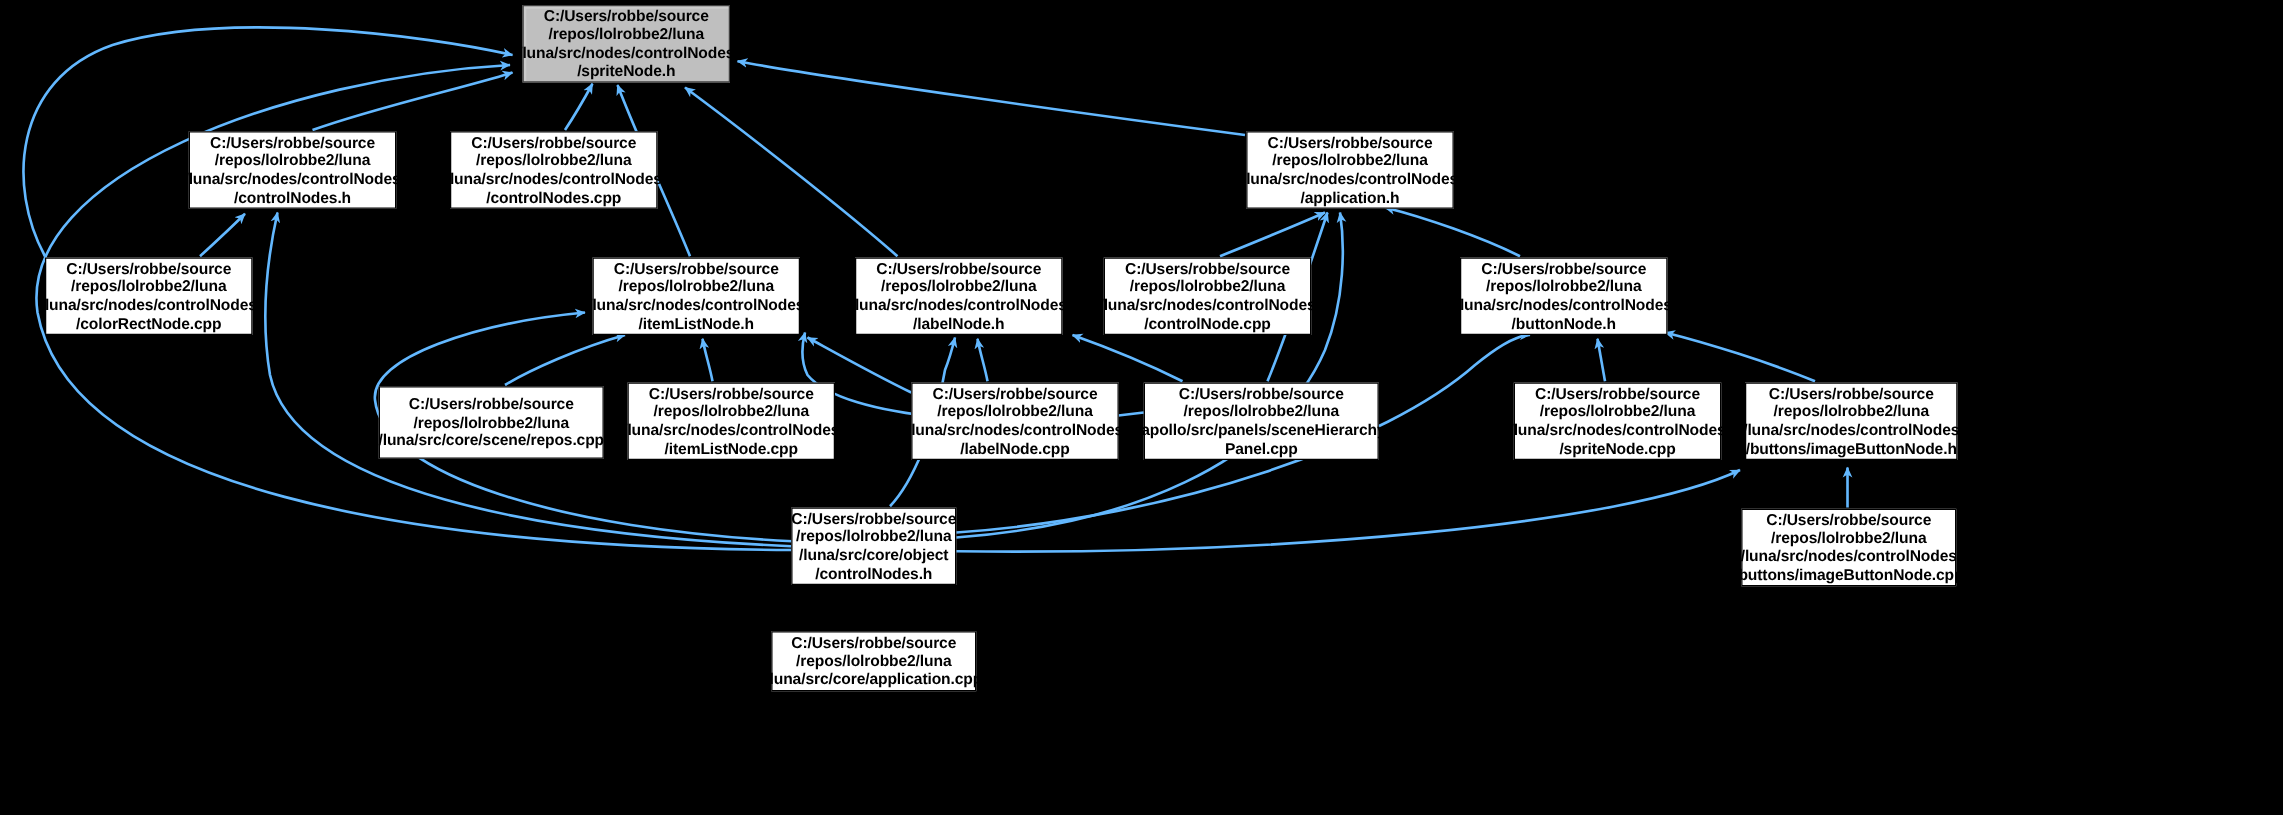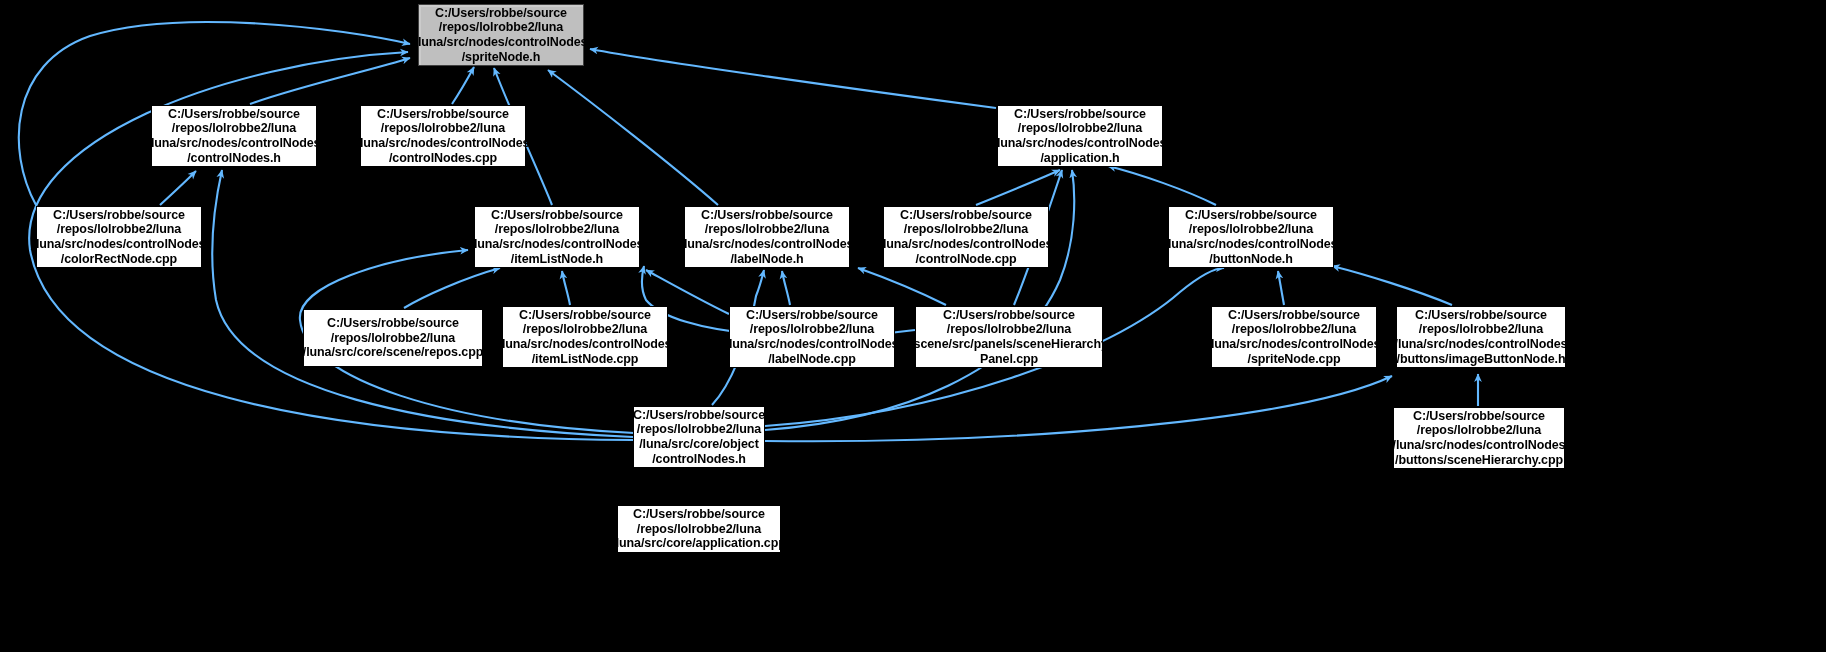--- a/index.html
+++ b/index.html
@@ -108,19 +108,19 @@
     <div class="node" style="left: 360px; top: 105px; width: 166px; height: 62px;"><span class="ln">C:/Users/robbe/source</span><span class="ln">/repos/lolrobbe2/luna</span><span class="ln">/luna/src/nodes/controlNodes</span><span class="ln">/controlNodes.cpp</span></div>
     <div class="node" style="left: 997px; top: 105px; width: 166px; height: 62px;"><span class="ln">C:/Users/robbe/source</span><span class="ln">/repos/lolrobbe2/luna</span><span class="ln">/luna/src/nodes/controlNodes</span><span class="ln">/application.h</span></div>
     <div class="node" style="left: 36px; top: 206px; width: 166px; height: 62px;"><span class="ln">C:/Users/robbe/source</span><span class="ln">/repos/lolrobbe2/luna</span><span class="ln">/luna/src/nodes/controlNodes</span><span class="ln">/colorRectNode.cpp</span></div>
     <div class="node" style="left: 474px; top: 206px; width: 166px; height: 62px;"><span class="ln">C:/Users/robbe/source</span><span class="ln">/repos/lolrobbe2/luna</span><span class="ln">/luna/src/nodes/controlNodes</span><span class="ln">/itemListNode.h</span></div>
     <div class="node" style="left: 684px; top: 206px; width: 166px; height: 62px;"><span class="ln">C:/Users/robbe/source</span><span class="ln">/repos/lolrobbe2/luna</span><span class="ln">/luna/src/nodes/controlNodes</span><span class="ln">/labelNode.h</span></div>
     <div class="node" style="left: 883px; top: 206px; width: 166px; height: 62px;"><span class="ln">C:/Users/robbe/source</span><span class="ln">/repos/lolrobbe2/luna</span><span class="ln">/luna/src/nodes/controlNodes</span><span class="ln">/controlNode.cpp</span></div>
     <div class="node" style="left: 1168px; top: 206px; width: 166px; height: 62px;"><span class="ln">C:/Users/robbe/source</span><span class="ln">/repos/lolrobbe2/luna</span><span class="ln">/luna/src/nodes/controlNodes</span><span class="ln">/buttonNode.h</span></div>
     <div class="node" style="left: 303px; top: 309px; width: 180px; height: 58px;"><span class="ln">C:/Users/robbe/source</span><span class="ln">/repos/lolrobbe2/luna</span><span class="ln">/luna/src/core/scene/repos.cpp</span></div>
     <div class="node" style="left: 502px; top: 306px; width: 166px; height: 62px;"><span class="ln">C:/Users/robbe/source</span><span class="ln">/repos/lolrobbe2/luna</span><span class="ln">/luna/src/nodes/controlNodes</span><span class="ln">/itemListNode.cpp</span></div>
     <div class="node" style="left: 729px; top: 306px; width: 166px; height: 62px;"><span class="ln">C:/Users/robbe/source</span><span class="ln">/repos/lolrobbe2/luna</span><span class="ln">/luna/src/nodes/controlNodes</span><span class="ln">/labelNode.cpp</span></div>
-    <div class="node" style="left: 915px; top: 306px; width: 188px; height: 62px;"><span class="ln">C:/Users/robbe/source</span><span class="ln">/repos/lolrobbe2/luna</span><span class="ln">/scene/src/panels/sceneHierarchy</span><span class="ln">Panel.cpp</span></div>
+    <div class="node" style="left: 915px; top: 306px; width: 188px; height: 62px;"><span class="ln">C:/Users/robbe/source</span><span class="ln">/repos/lolrobbe2/luna</span><span class="ln">/apollo/src/panels/sceneHierarchy</span><span class="ln">Panel.cpp</span></div>
     <div class="node" style="left: 1211px; top: 306px; width: 166px; height: 62px;"><span class="ln">C:/Users/robbe/source</span><span class="ln">/repos/lolrobbe2/luna</span><span class="ln">/luna/src/nodes/controlNodes</span><span class="ln">/spriteNode.cpp</span></div>
     <div class="node" style="left: 1396px; top: 306px; width: 170px; height: 62px;"><span class="ln">C:/Users/robbe/source</span><span class="ln">/repos/lolrobbe2/luna</span><span class="ln">/luna/src/nodes/controlNodes</span><span class="ln">/buttons/imageButtonNode.h</span></div>
     <div class="node" style="left: 633px; top: 406px; width: 132px; height: 62px;"><span class="ln">C:/Users/robbe/source</span><span class="ln">/repos/lolrobbe2/luna</span><span class="ln">/luna/src/core/object</span><span class="ln">/controlNodes.h</span></div>
-    <div class="node" style="left: 1393px; top: 407px; width: 172px; height: 62px;"><span class="ln">C:/Users/robbe/source</span><span class="ln">/repos/lolrobbe2/luna</span><span class="ln">/luna/src/nodes/controlNodes</span><span class="ln">/buttons/sceneHierarchy.cpp</span></div>
+    <div class="node" style="left: 1393px; top: 407px; width: 172px; height: 62px;"><span class="ln">C:/Users/robbe/source</span><span class="ln">/repos/lolrobbe2/luna</span><span class="ln">/luna/src/nodes/controlNodes</span><span class="ln">/buttons/imageButtonNode.cpp</span></div>
     <div class="node" style="left: 617px; top: 505px; width: 164px; height: 48px;"><span class="ln">C:/Users/robbe/source</span><span class="ln">/repos/lolrobbe2/luna</span><span class="ln">/luna/src/core/application.cpp</span></div>
   </div>
 
 </body></html>

